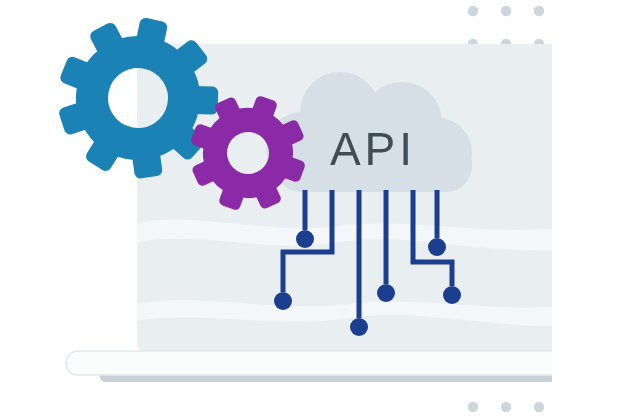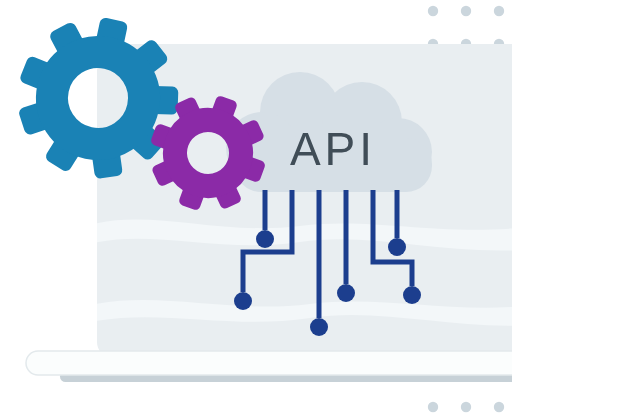--- a/index.html
+++ b/index.html
@@ -7,20 +7,21 @@
     padding: 0;
     background: #ffffff;
     font-family: "Liberation Sans", sans-serif;
   }
   .stage {
     position: relative;
     width: 512px;
     height: 420px;
     overflow: hidden;
     background: var(--background, #ffffff);
+    padding-left: 40px;
   }
   svg { display: block; }
 
   .dot-cell        { fill: var(--dot-grid); }
   .screen          { fill: var(--laptop-screen); }
   .wave            { fill: var(--screen-wave); }
   .base            { fill: var(--laptop-base); stroke: var(--laptop-base-edge); stroke-width: 1.5; }
   .base-shadow     { fill: var(--laptop-base-shadow); }
   .cloud-part      { fill: var(--cloud); }
   .api-label       { fill: var(--api-text); font-family: "Liberation Sans", sans-serif; font-size: 46px; letter-spacing: 4px; font-weight: 400; }

